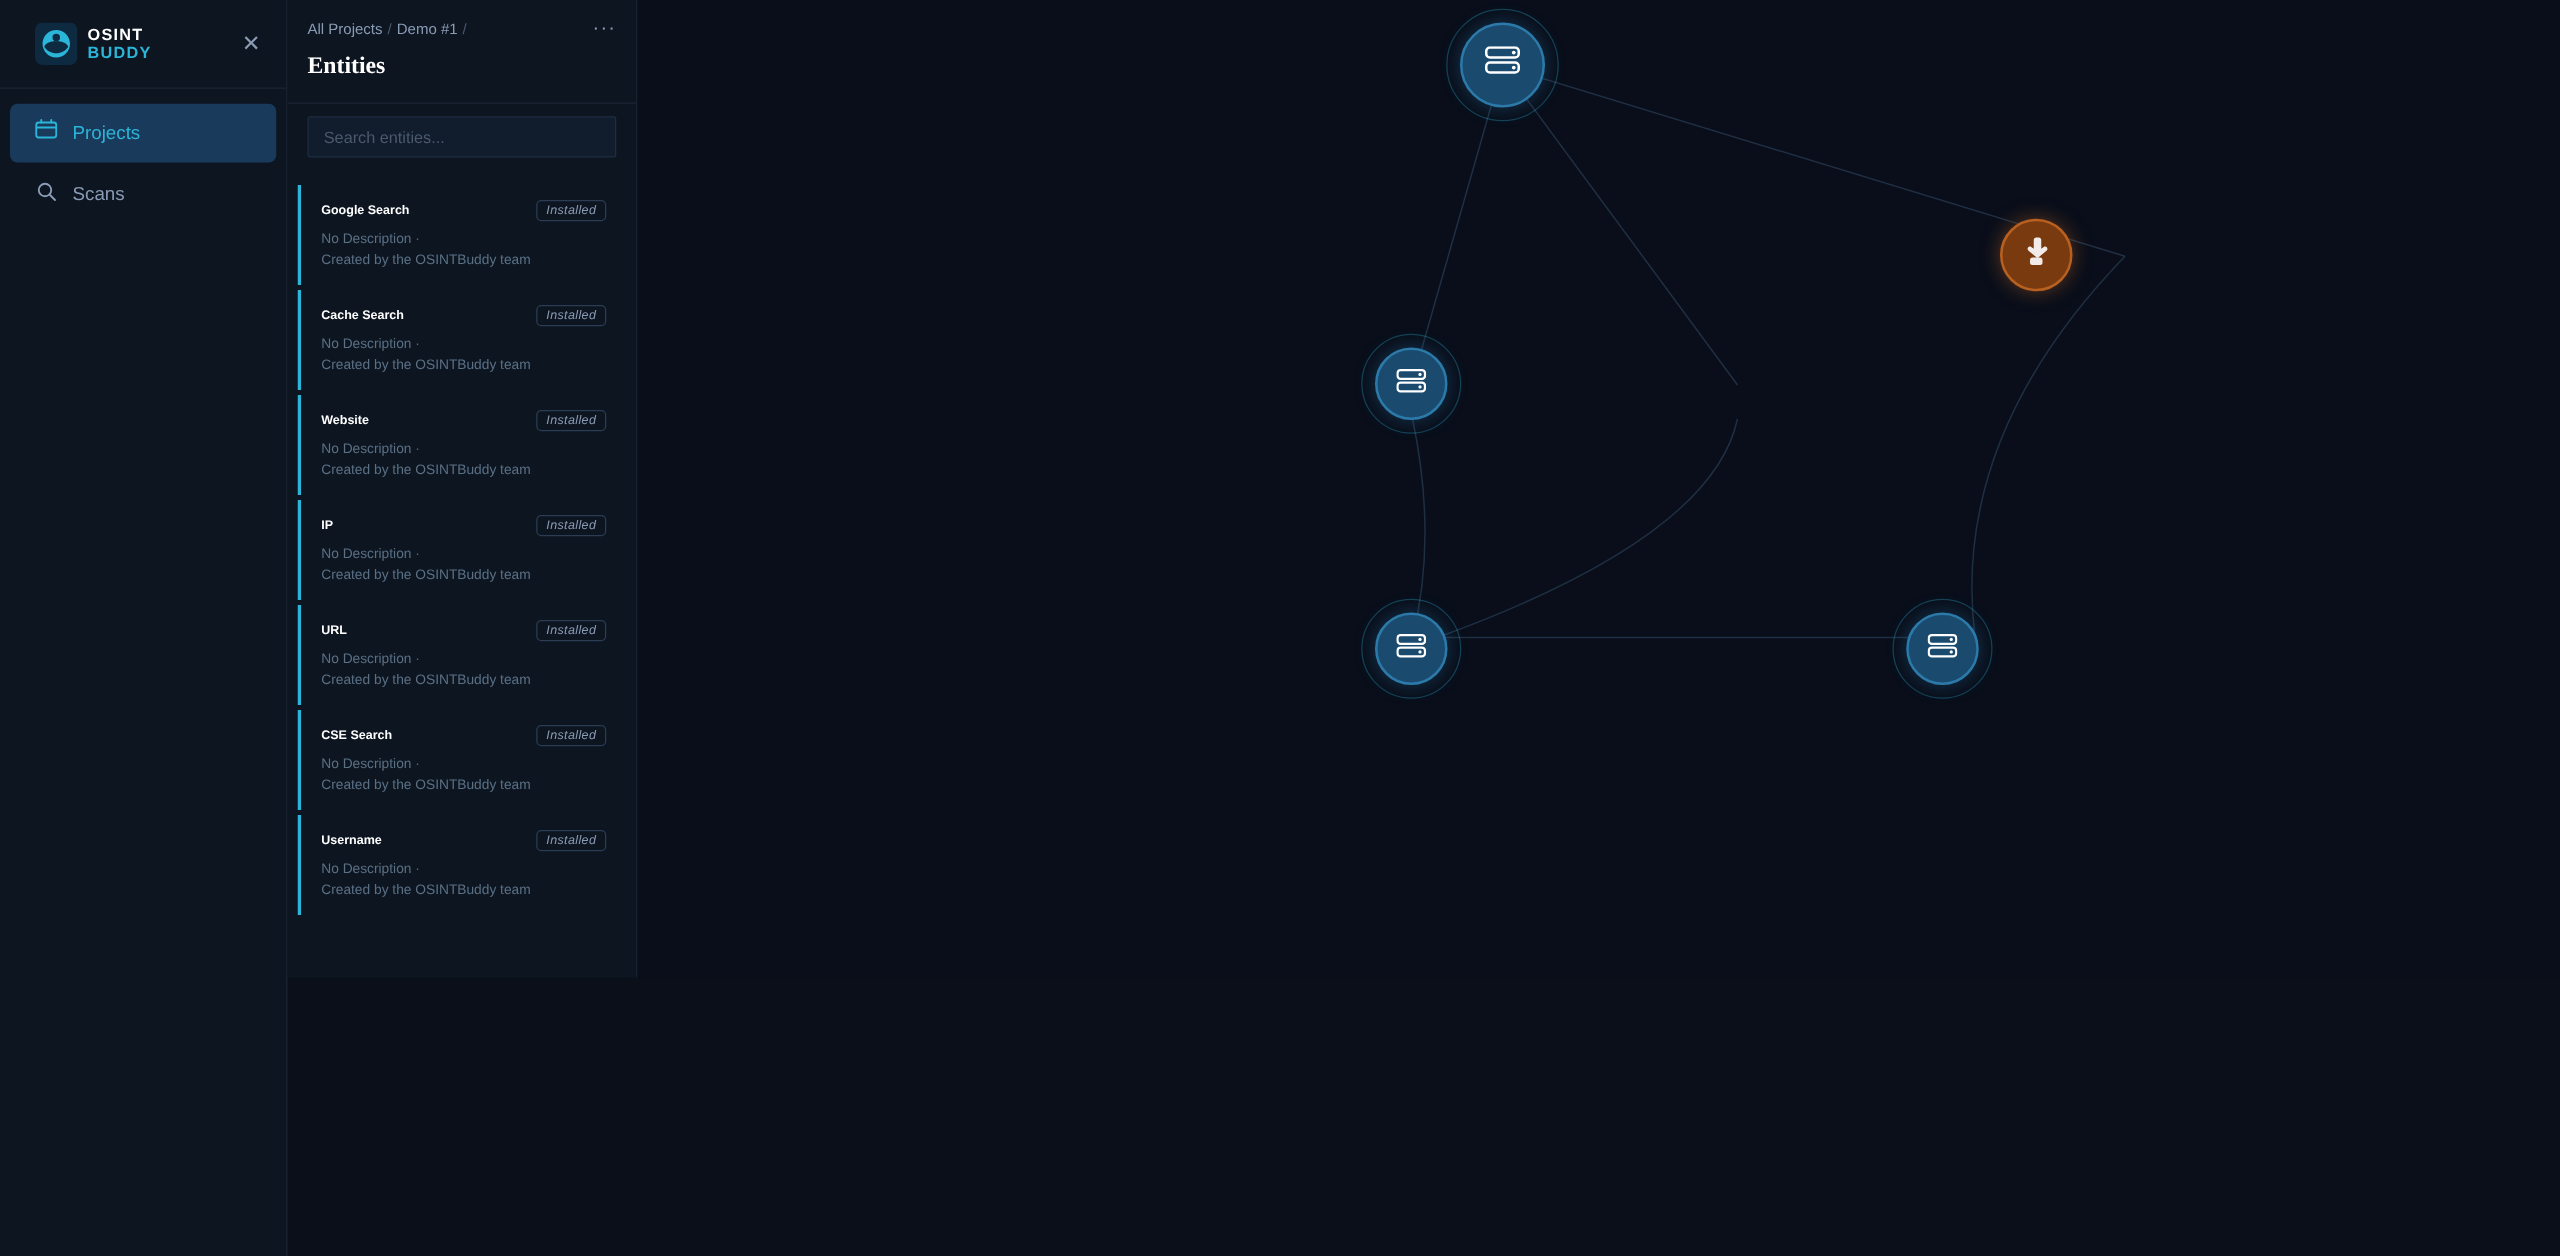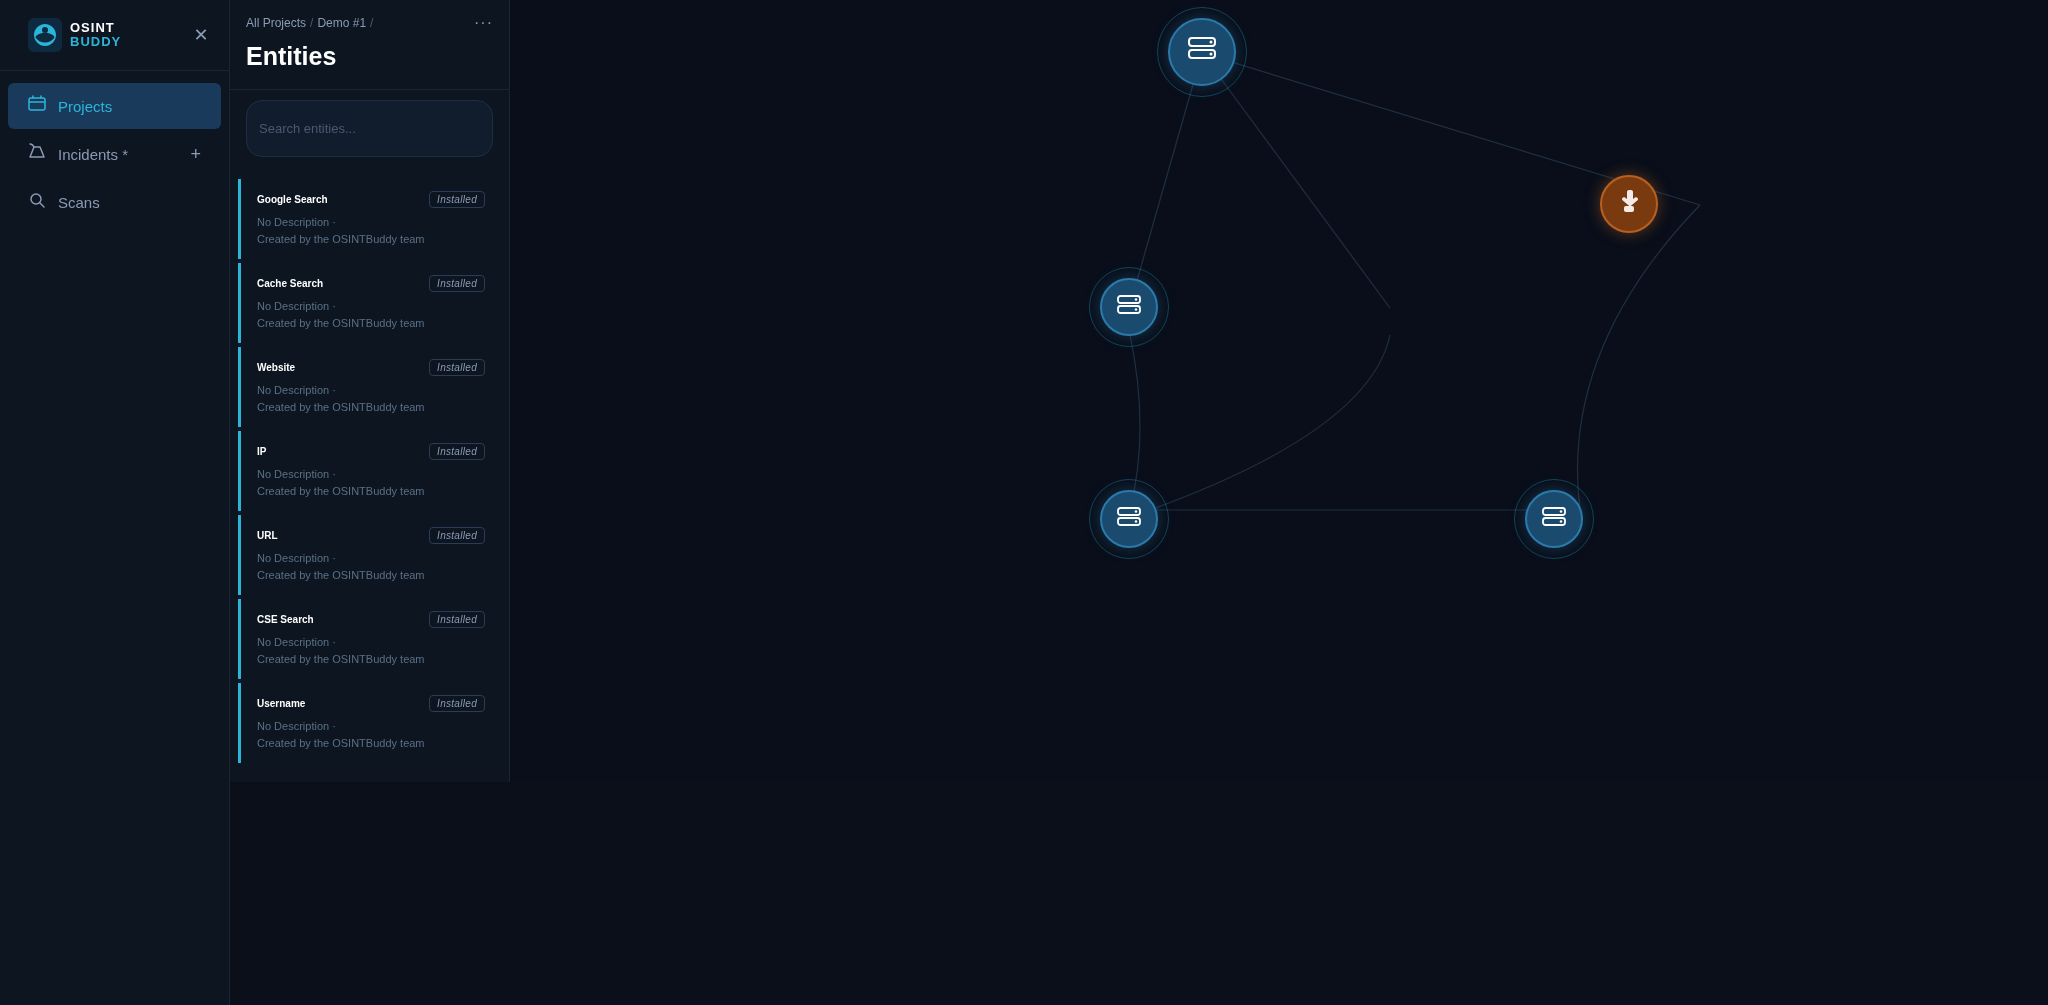--- a/index.html
+++ b/index.html
@@ -170,32 +170,33 @@
 
     .breadcrumb .more-btn {
       margin-left: auto;
       color: #8a9bb5;
       cursor: pointer;
       font-size: 16px;
       letter-spacing: 1px;
     }
 
     .entities-title {
-      font-size: 25px;
+      font-size: 19px;
       font-weight: 600;
       color: #ffffff;
       margin-bottom: 10px;
+      font-family: Liberation Serif, serif;
     }
 
     .search-box {
       margin: 10px 16px;
       background: #111c2d;
       border: 1px solid #1e2d42;
-      border-radius: 16px;
-      padding: 20px 12px;
+      border-radius: 2px;
+      padding: 8px 12px;
       color: #8a9bb5;
       font-size: 13px;
       width: calc(100% - 32px);
       outline: none;
     }
 
     .search-box::placeholder {
       color: #4a5a6e;
     }
 
@@ -347,30 +348,20 @@
       <span class="nav-icon">
         <svg width="18" height="18" viewBox="0 0 18 18" fill="none">
           <rect x="1" y="3" width="16" height="12" rx="2" stroke="#2bb5d8" stroke-width="1.5" fill="none"></rect>
           <path d="M1 7h16" stroke="#2bb5d8" stroke-width="1.5"></path>
           <path d="M5 3V1M13 3V1" stroke="#2bb5d8" stroke-width="1.5" stroke-linecap="round"></path>
         </svg>
       </span>
       <span class="nav-label">Projects</span>
     </div>
 
-    <div class="nav-item">
-      <span class="nav-icon">
-        <svg width="18" height="18" viewBox="0 0 18 18" fill="none">
-          <path d="M2 14L6 4h6l4 10H2z" stroke="#8a9bb5" stroke-width="1.5" fill="none" stroke-linejoin="round"></path>
-          <path d="M6 4C5 2 4 1 2 1" stroke="#8a9bb5" stroke-width="1.5" stroke-linecap="round"></path>
-        </svg>
-      </span>
-      <span class="nav-label">Incidents *</span>
-      <button class="add-btn">+</button>
-    </div>
 
 
     <div class="nav-item">
       <span class="nav-icon">
         <svg width="18" height="18" viewBox="0 0 18 18" fill="none">
           <circle cx="8" cy="8" r="5" stroke="#8a9bb5" stroke-width="1.5" fill="none"></circle>
           <path d="M12 12l4 4" stroke="#8a9bb5" stroke-width="1.5" stroke-linecap="round"></path>
         </svg>
       </span>
       <span class="nav-label">Scans</span>

